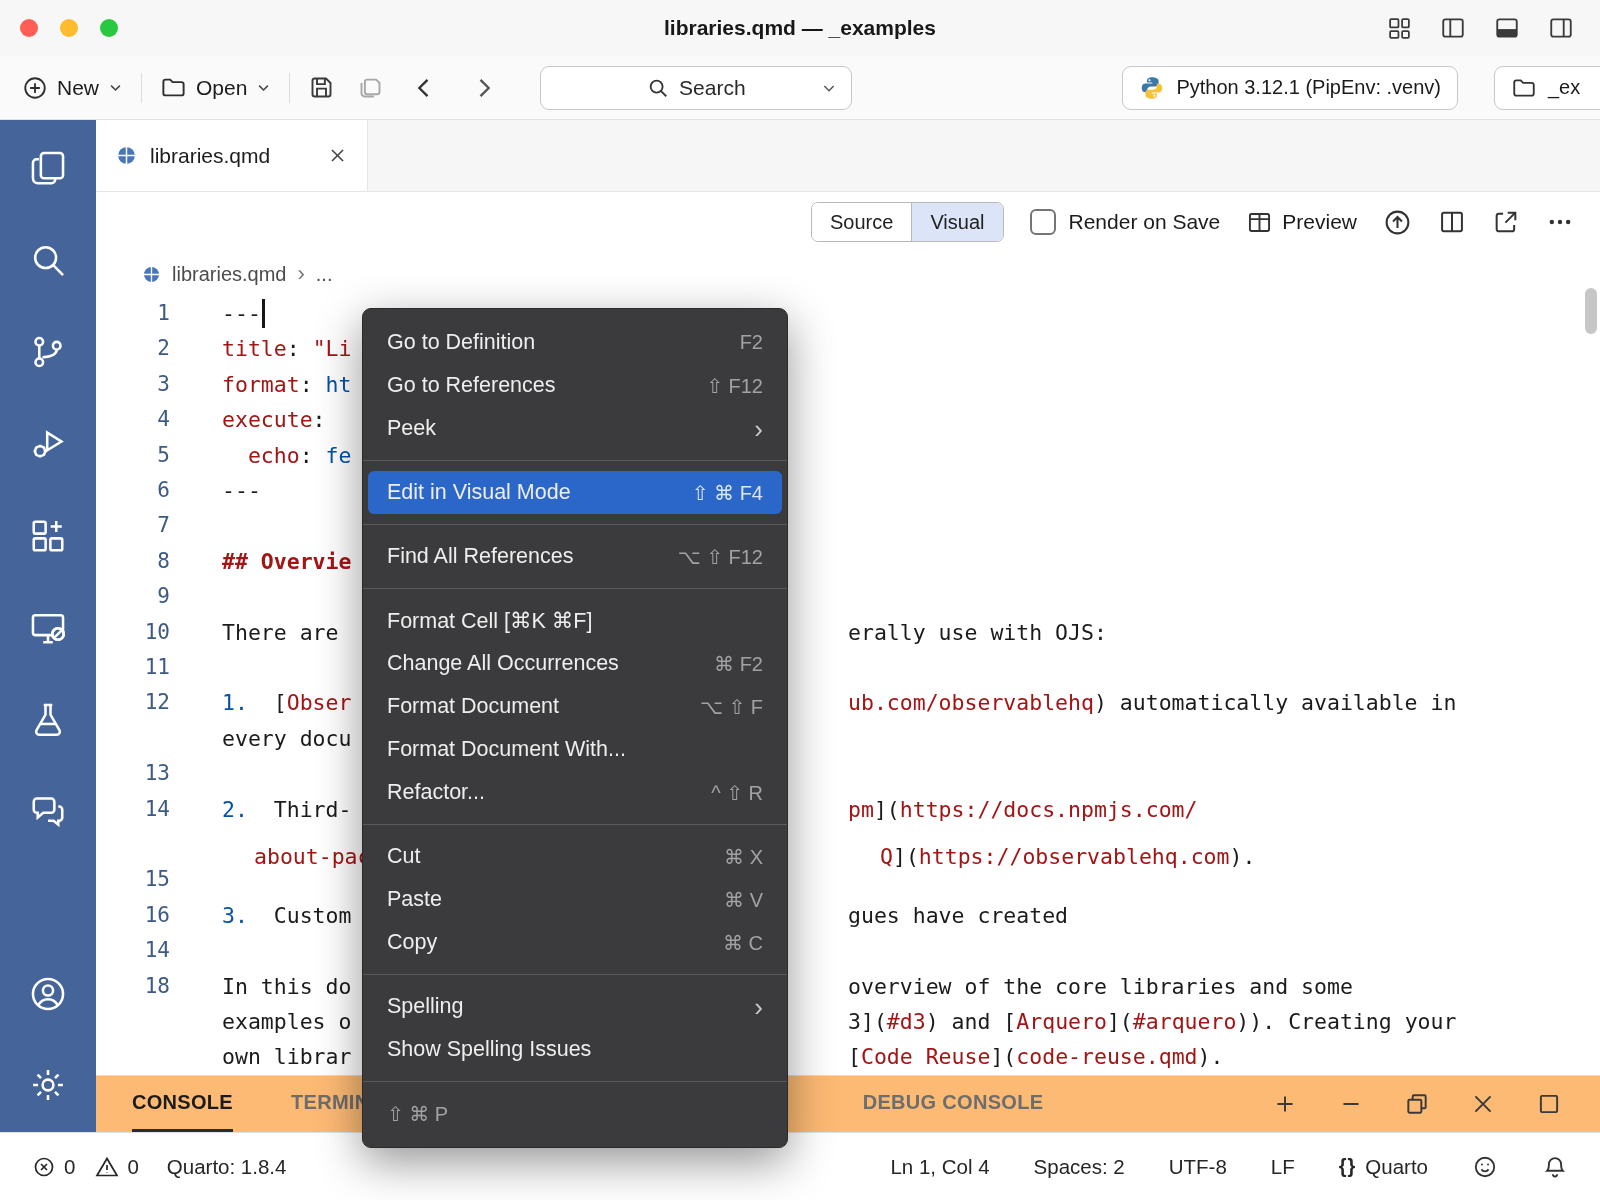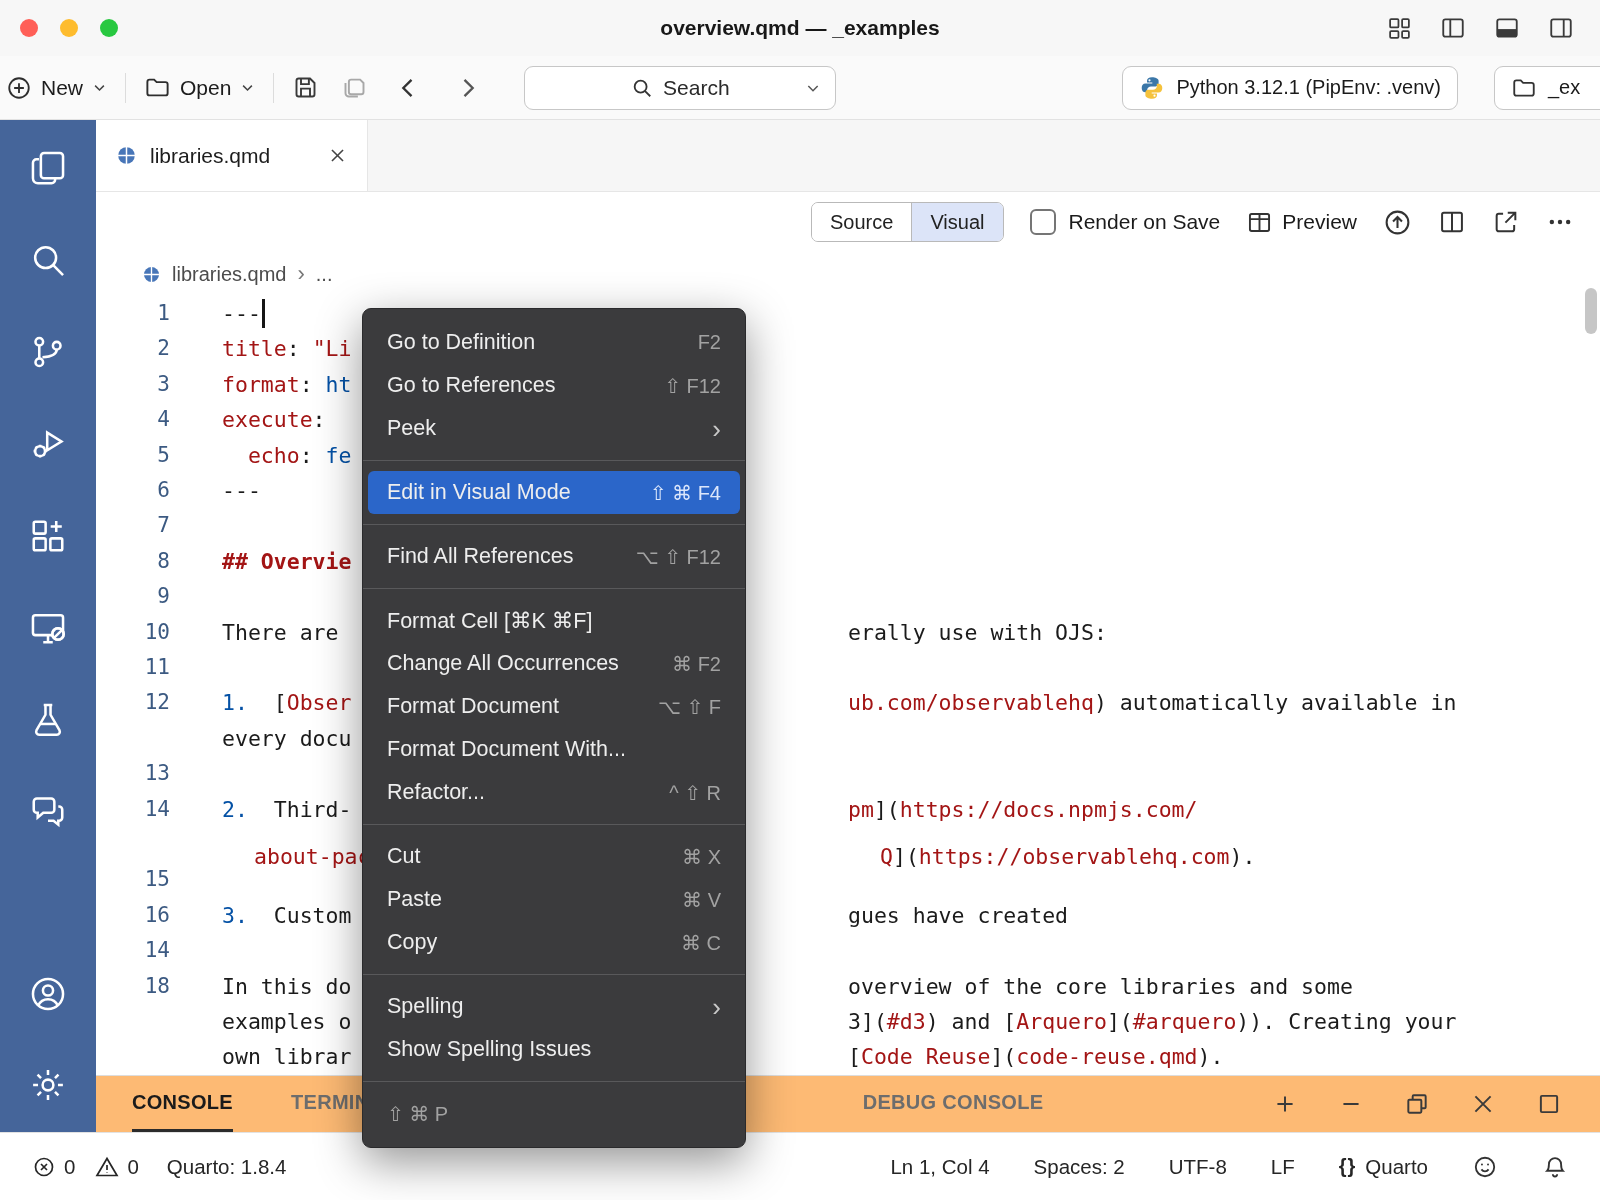--- a/index.html
+++ b/index.html
@@ -18,21 +18,21 @@
 
   
   .titlebar{position:absolute;left:0;top:0;right:0;height:56px;background:#f7f7f7;display:flex;align-items:center}
   .traffic{position:absolute;left:20px;top:0;height:56px;display:flex;align-items:center;gap:22px}
   .tl{width:18px;height:18px;border-radius:50%;display:inline-block}
   .tl.red{background:#ff5f57}.tl.yellow{background:#febc2e}.tl.green{background:#28c840}
   .wtitle{position:absolute;left:0;right:0;text-align:center;font-size:21px;font-weight:700;color:#181818}
   .winicons{position:absolute;right:26px;top:0;height:56px;display:flex;align-items:center;gap:28px;color:#333}
 
   
-  .toolbar{position:absolute;left:0;top:56px;right:0;height:64px;background:#fafafa;border-bottom:1px solid #e2e2e2;display:flex;align-items:center;padding-left:6px}
+  .toolbar{position:absolute;left:0;top:56px;right:0;height:64px;background:#fafafa;border-bottom:1px solid #e2e2e2;display:flex;align-items:center;padding-left:22px}
   .tb-btn{display:flex;align-items:center;gap:9px;font-size:21px;color:#1c1c1c;cursor:default}
   .tb-icon{color:#2e2e2e}
   .tb-sep{width:1px;height:30px;background:#dcdcdc;margin:0 18px}
   .iconbtn{display:flex;align-items:center;justify-content:center;color:#3a3a3a}
   .dim{color:#a8a8a8}
   .navchev{margin-left:26px}
   .searchbox{position:relative;margin-left:42px;width:312px;height:44px;border:1px solid #c7c7c7;border-radius:9px;background:#fff;display:flex;align-items:center;justify-content:center;gap:10px;font-size:21px;color:#2a2a2a}
   .searchbox .chev{position:absolute;right:14px;color:#555}
   .interp{margin-left:auto;height:44px;border:1px solid #c7c7c7;border-radius:9px;background:#fff;display:flex;align-items:center;gap:11px;padding:0 16px;font-size:20px;color:#1b1b1b}
   .project{margin-left:36px;margin-right:-74px;height:44px;width:180px;border:1px solid #c7c7c7;border-radius:9px;background:#fff;display:flex;align-items:center;gap:11px;padding:0 16px;font-size:20px;color:#1b1b1b}
@@ -72,21 +72,21 @@
   .tok-key{color:var(--code-key)}
   .tok-str{color:var(--code-key)}
   .tok-val{color:var(--code-value)}
   .tok-heading{color:var(--code-key);font-weight:bold}
   .tok-listnum{color:var(--code-value)}
   .tok-link{color:var(--code-key)}
   .tok-url{color:var(--code-key);}
   .vscroll{position:absolute;right:3px;top:-8px;width:12px;height:46px;background:#c6c6c6;border-radius:7px}
 
   
-  .ctxmenu{position:absolute;left:362px;top:308px;width:384px;background:var(--menu-bg);border:1px solid #2a2a2c;border-radius:9px;padding:12px 0;box-shadow:0 14px 46px rgba(0,0,0,.42);z-index:50}
+  .ctxmenu{position:absolute;left:362px;top:308px;width:426px;background:var(--menu-bg);border:1px solid #2a2a2c;border-radius:9px;padding:12px 0;box-shadow:0 14px 46px rgba(0,0,0,.42);z-index:50}
   .mi{height:43px;display:flex;align-items:center;padding:0 24px;font-size:21.5px;color:#eeeeee}
   .mi .lab{flex:1;white-space:nowrap}
   .mi .sc{color:#a2a2a2;font-size:20px;white-space:nowrap}
   .mi .sub{color:#c9c9c9;font-size:26px;line-height:1;margin-left:14px}
   .mi.hl{background:var(--menu-highlight);margin:0 5px;padding:0 19px;border-radius:6px}
   .mi.hl .sc{color:#dbe6fb}
   .msep{height:1px;background:#59595b;margin:10px 0}
 
   
   .panel{position:absolute;left:96px;top:1075px;right:0;height:57px;background:#fdba74;border-top:1px solid #dddddd;display:flex;align-items:stretch}
@@ -109,21 +109,21 @@
 </style>
 </head>
 <body>
 
 <div class="titlebar">
   <div class="traffic">
     <span class="tl red"></span>
     <span class="tl yellow"></span>
     <span class="tl green"></span>
   </div>
-  <div class="wtitle">overview.qmd — _examples</div>
+  <div class="wtitle">libraries.qmd — _examples</div>
   <div class="winicons">
     <span class="iconbtn">
       <svg width="25" height="25" viewBox="0 0 24 24" fill="none" stroke="currentColor" stroke-width="1.7">
           <rect x="3" y="3" width="8" height="8" rx="1"></rect>
           <rect x="14.5" y="3" width="6.5" height="8" rx="1"></rect>
           <rect x="3" y="14.5" width="8" height="6.5" rx="1"></rect>
           <rect x="14.5" y="14.5" width="6.5" height="6.5" rx="1"></rect>
         </svg>
     </span>
     <span class="iconbtn">

